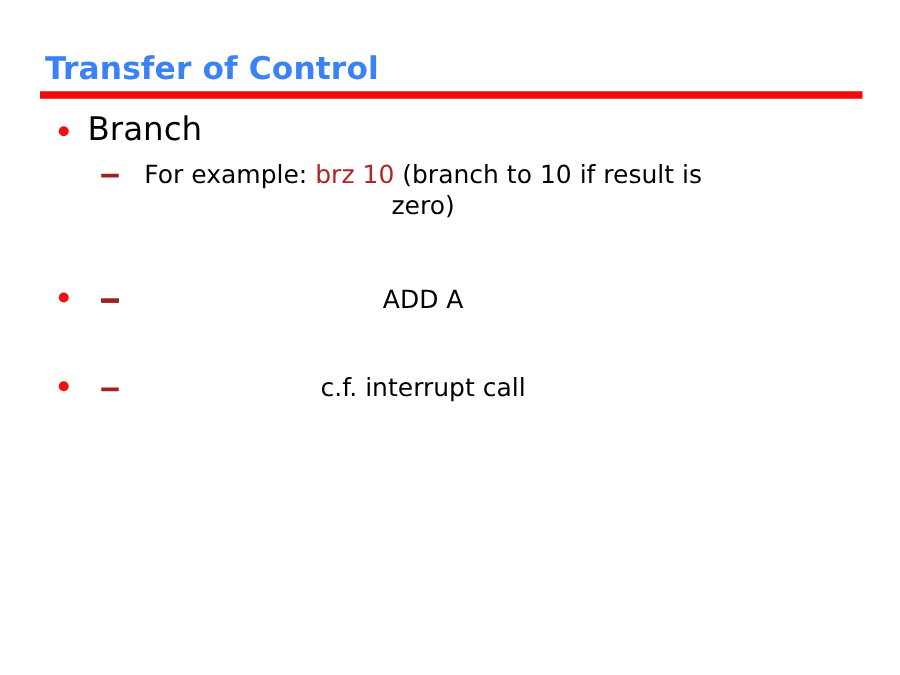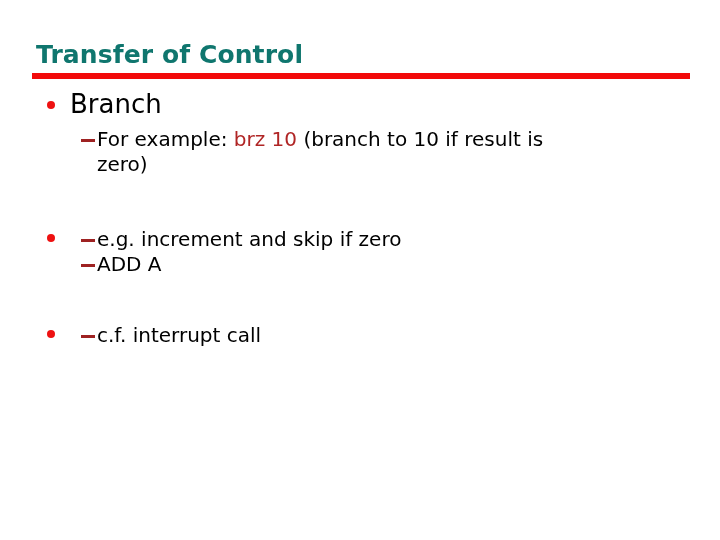--- a/index.html
+++ b/index.html
@@ -22,21 +22,21 @@
   #title-block {
     position: absolute;
     left: 36px;
     top: 40px;
     width: 656px;
   }
   #slide-title {
     font-family: "DejaVu Sans", sans-serif;
     font-size: 25px;
     font-weight: bold;
-    color: #0f766e;
+    color: #3b82f6;
     letter-spacing: 0.1px;
     line-height: 30px;
     white-space: nowrap;
   }
   #title-rule {
     position: absolute;
     left: 32px;
     top: 73px;
     width: 658px;
     height: 6px;
@@ -86,20 +86,21 @@
   .lvl2 .dash {
     position: absolute;
     left: 81px;
     top: 12px;
     width: 14px;
     height: 3px;
     background: #9e2222;
   }
   .lvl2 .txt {
     display: block;
+    text-align: center;
   }
   .code {
     color: #b02525;
   }
 
   .gap-sm { height: 6px; }
   .gap-lg { height: 44px; }
   .gap-md { height: 40px; }
 </style>
 </head>
@@ -129,21 +130,20 @@
     <div class="gap-lg"></div>
 
     <div class="group">
       <div class="lvl1">
         <span class="dot"></span>
       </div>
       <div class="gap-sm"></div>
 
       <div class="lvl2">
         <span class="dash"></span>
-        <span class="txt">e.g. increment and skip if zero</span>
       </div>
       <div class="lvl2">
         <span class="dash"></span>
       </div>
       <div class="lvl2">
         <span class="dash"></span>
       </div>
       <div class="lvl2">
         <span class="dash"></span>
         <span class="txt">ADD A</span>

